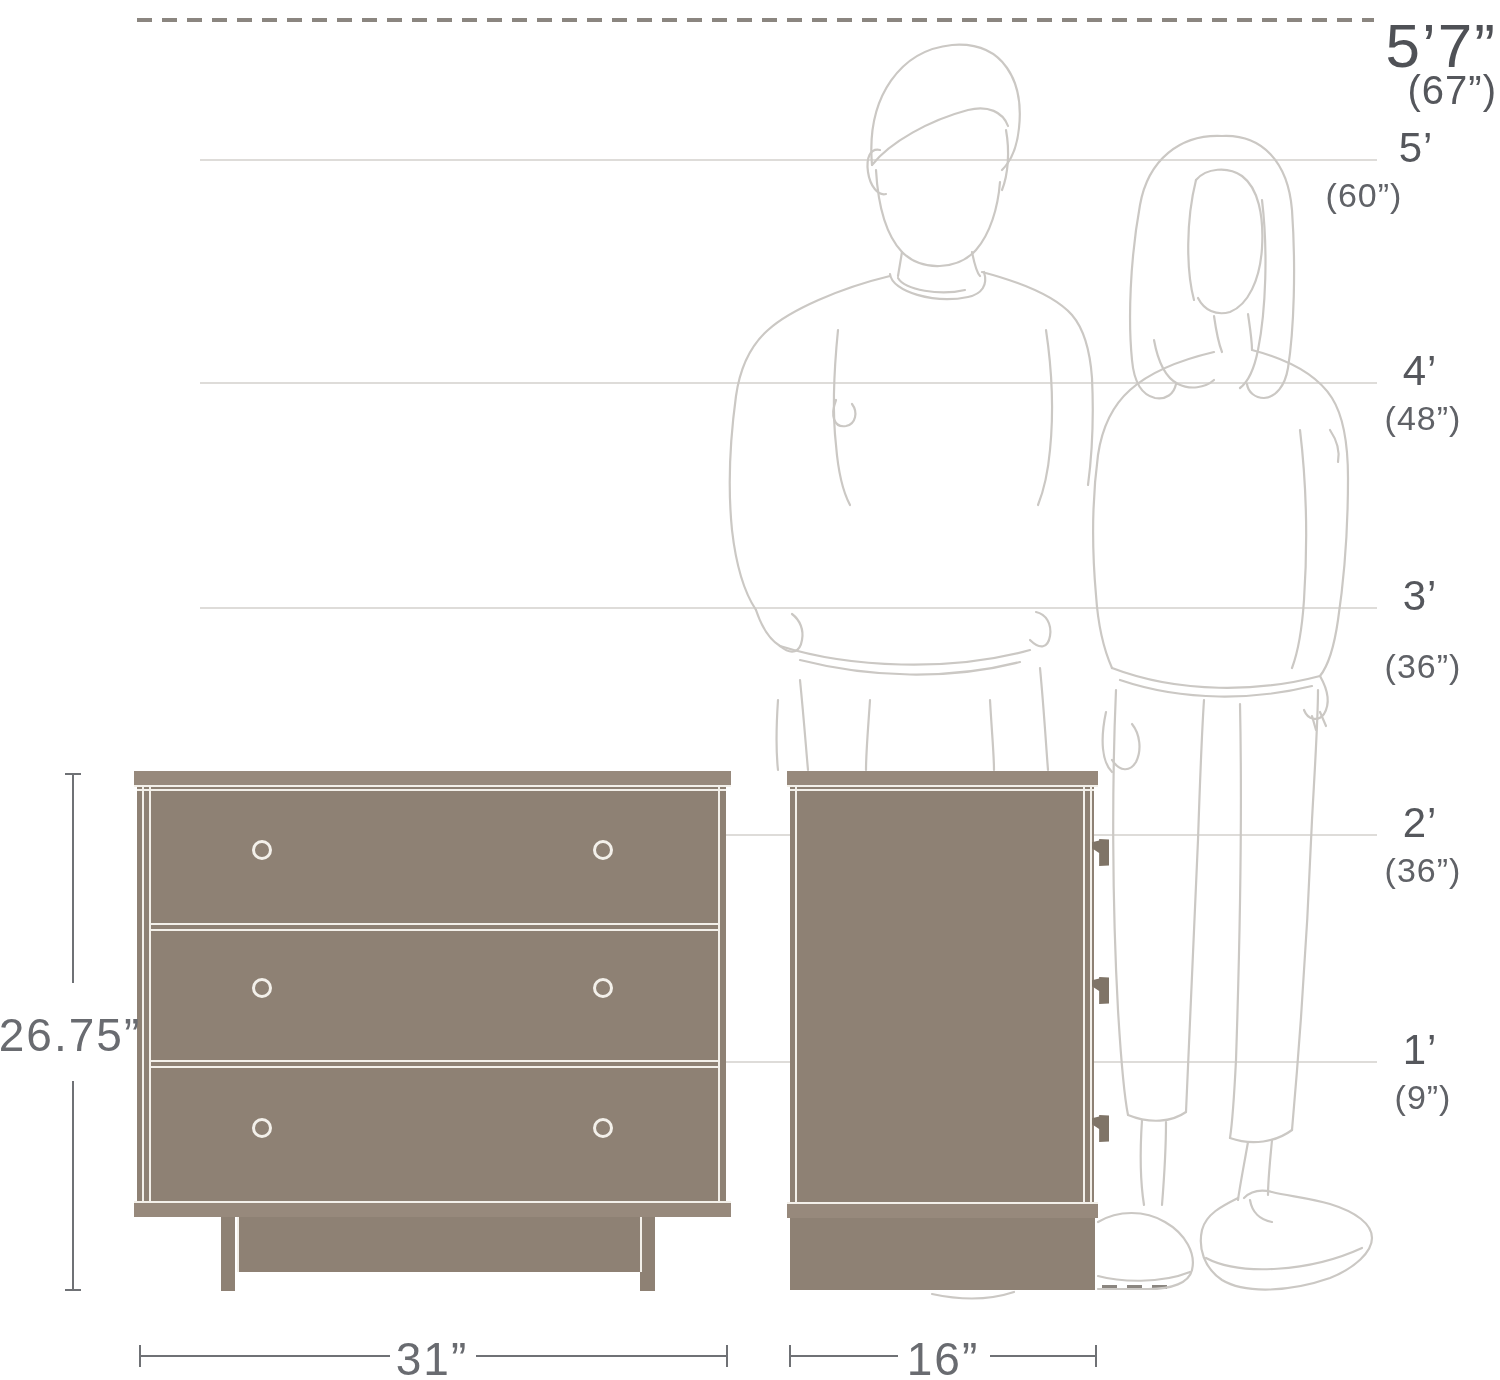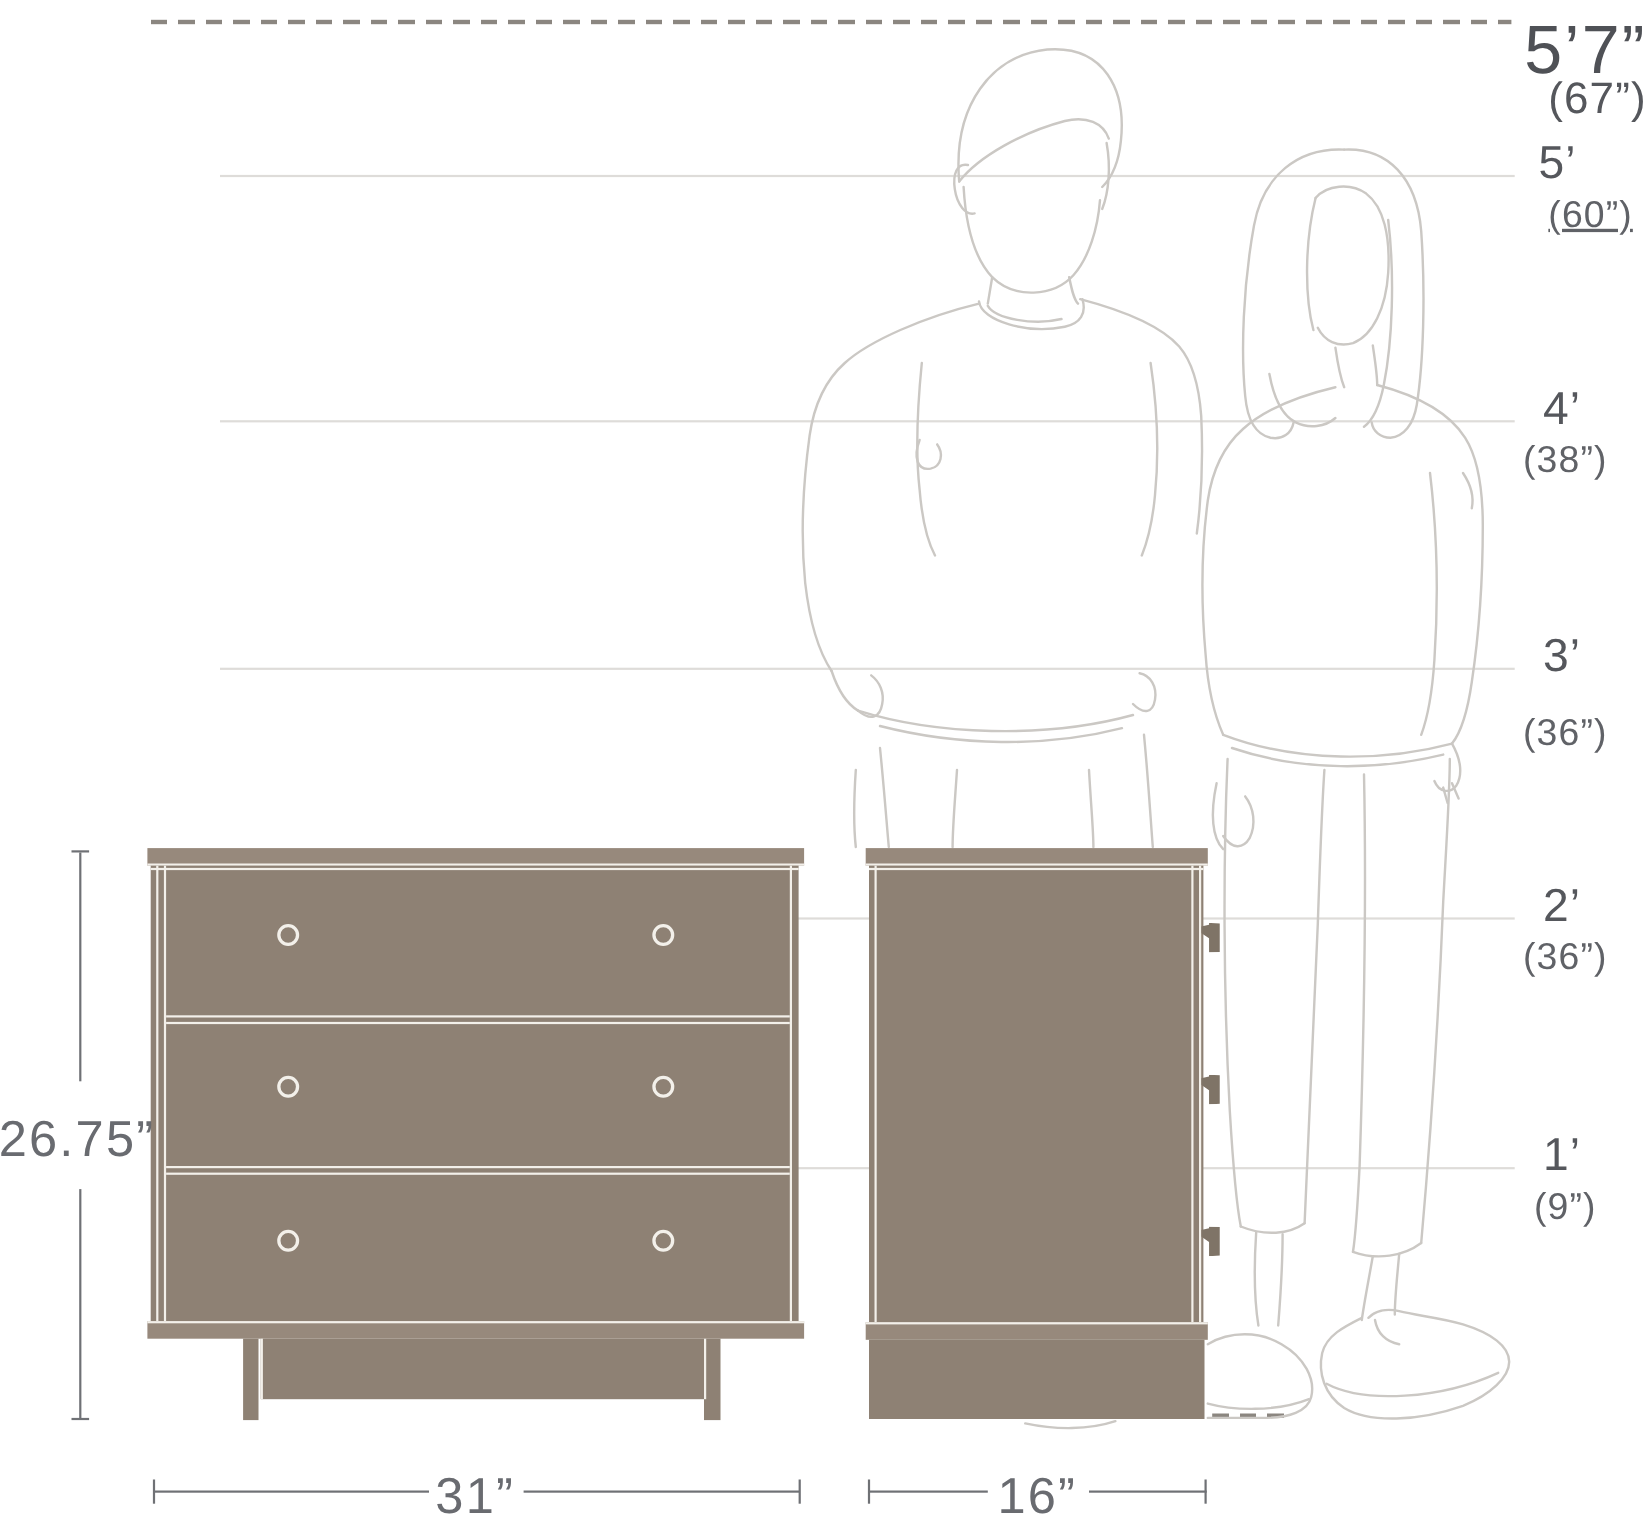--- a/index.html
+++ b/index.html
@@ -161,24 +161,24 @@
   <div class="dim" style="left:790px;top:1355px;width:108px;height:2px;"></div>
   <div class="dim" style="left:990px;top:1355px;width:107px;height:2px;"></div>
   <div class="dim" style="left:789px;top:1345px;width:2px;height:22px;"></div>
   <div class="dim" style="left:1095px;top:1345px;width:2px;height:22px;"></div>
   <div class="dim-text" style="left:943px;top:1332px;width:120px;">16”</div>
 
   <div class="big-ft" style="right:3px;top:10px;width:200px;">5’7”</div>
   <div class="big-in" style="right:3px;top:68px;width:200px;">(67”)</div>
 
   <div class="ft-label" style="left:1416px;top:124px;">5’</div>
-  <div class="in-label" style="left:1446px;top:176px;text-decoration:underline;">(60”)</div>
+  <div class="in-label" style="left:1364px;top:176px;">(60”)</div>
 
   <div class="ft-label" style="left:1420px;top:347px;">4’</div>
-  <div class="in-label" style="left:1423px;top:399px;">(38”)</div>
+  <div class="in-label" style="left:1423px;top:399px;">(48”)</div>
 
   <div class="ft-label" style="left:1420px;top:572px;">3’</div>
   <div class="in-label" style="left:1423px;top:624px;margin-top:23px;">(36”)</div>
 
   <div class="ft-label" style="left:1420px;top:799px;">2’</div>
   <div class="in-label" style="left:1423px;top:851px;">(36”)</div>
 
   <div class="ft-label" style="left:1420px;top:1026px;">1’</div>
   <div class="in-label" style="left:1423px;top:1078px;">(9”)</div>
 

